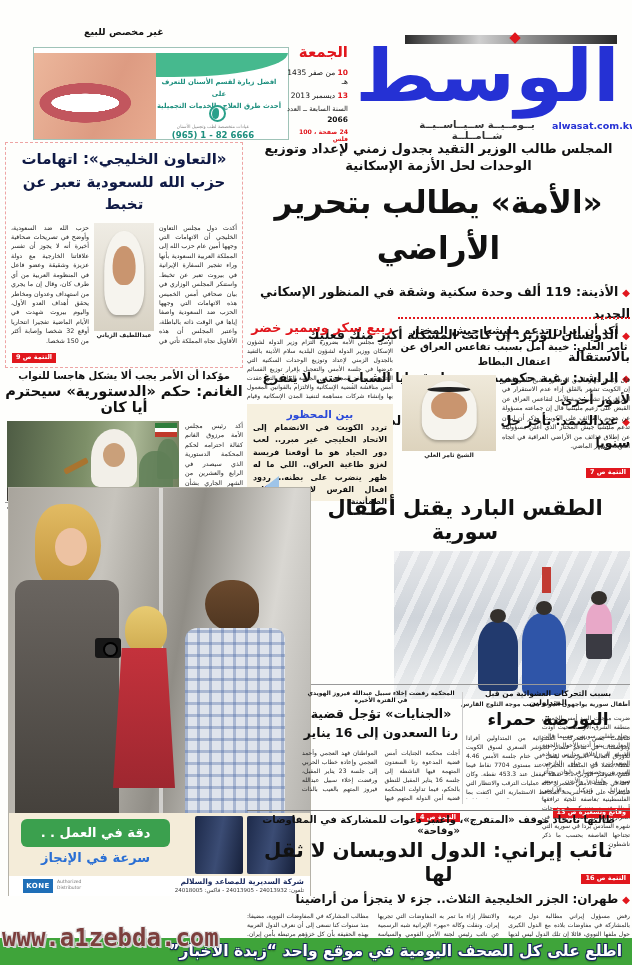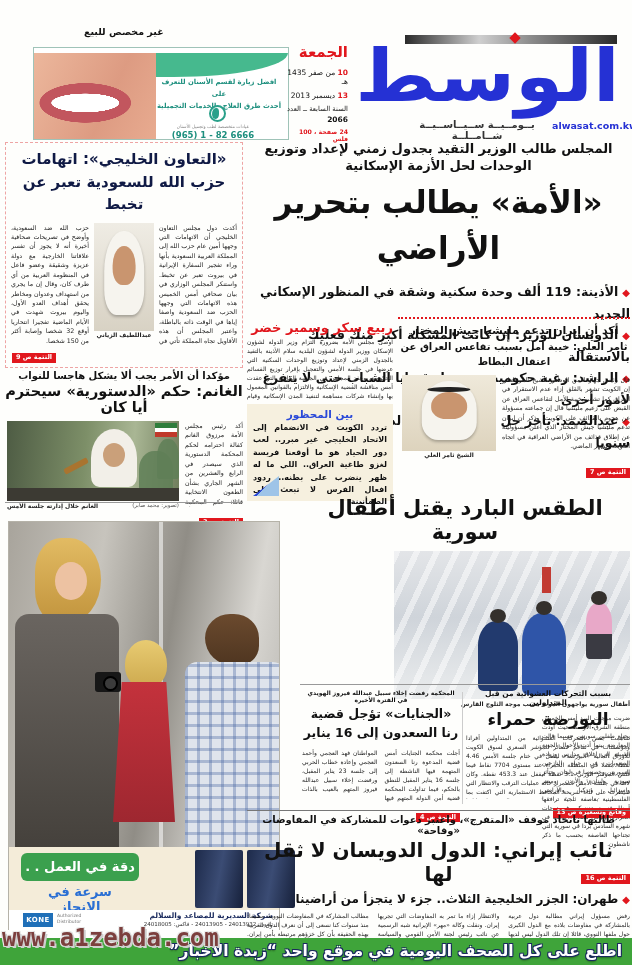--- a/index.html
+++ b/index.html
@@ -215,21 +215,21 @@
         <div class="caption" style="text-align:right;margin-top:1px;">أطفال سورية يواجهون الموت بسبب موجة الثلوج القارس</div>
       </div>
       <div style="width:88px;">
         <div class="body-txt j" style="height:152px;font-size:6px;">ضربت موجات البرد أمس الخميس منطقة الشرق الأوسط حيث أودت بحياة طفلين سوريين حسبما قالت المعارضة بينما أدت الأحوال الجوية السيئة إلى إغلاق مدارس وزيادة الصعوبات في حياة النازحين السوريين وخصوصا في لبنان. وتتأثر سورية ولبنان والأردن ومصر واسرائيل وتركيا والأراضي الفلسطينية بعاصفة ثلجية ترافقها أمطار غزيرة وتدن كبير في درجات الحرارة. وتوفي طفلان أحدهما في شهره السادس بردا في سورية التي تجتاحها العاصفة بحسب ما ذكر ناشطون.</div>
         <span class="tag">التتمة ص 16</span>
       </div>
     </div>
   </div>
   <div class="abs rule" style="left:300px;top:684px;width:330px;height:1px;"></div>
 
-  <div id="kone" class="abs" style="left:8px;top:521px;width:272px;height:409px;">
+  <div id="kone" class="abs" style="left:8px;top:487px;width:303px;height:409px;">
     <div class="scene">
       <div class="doorline"></div>
       <div class="w-hair"></div>
       <div class="w-face"></div>
       <div class="w-body"></div>
       <div class="camera"></div>
       <div class="g-hair"></div>
       <div class="g-dress"></div>
       <div class="b-hair"></div>
       <div class="b-shirt"></div>

